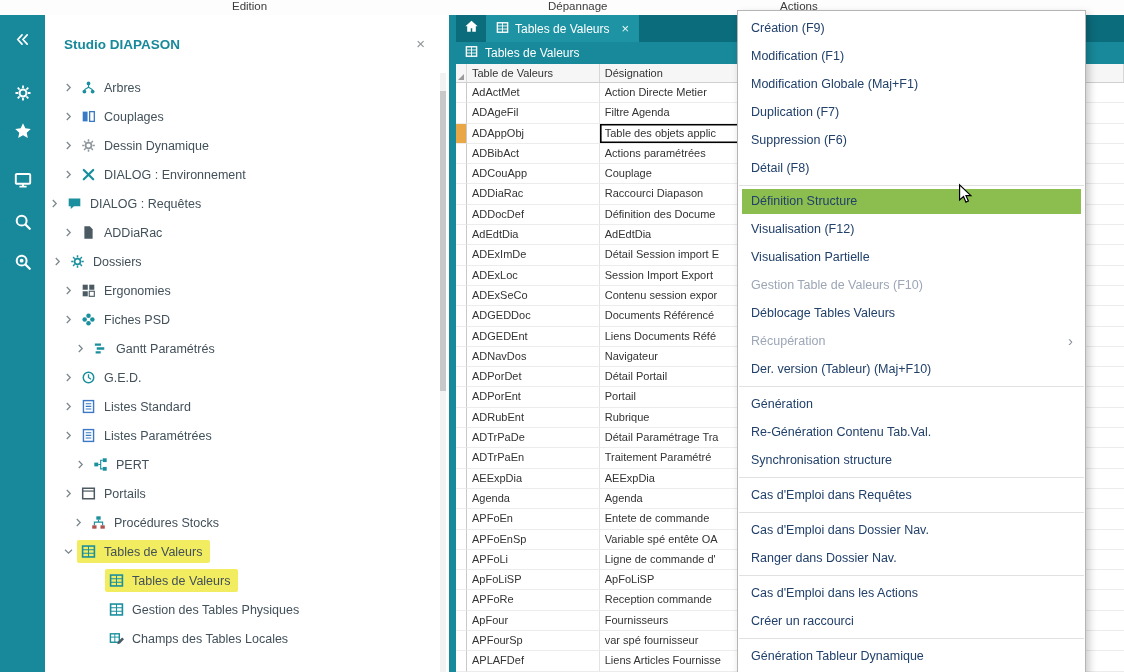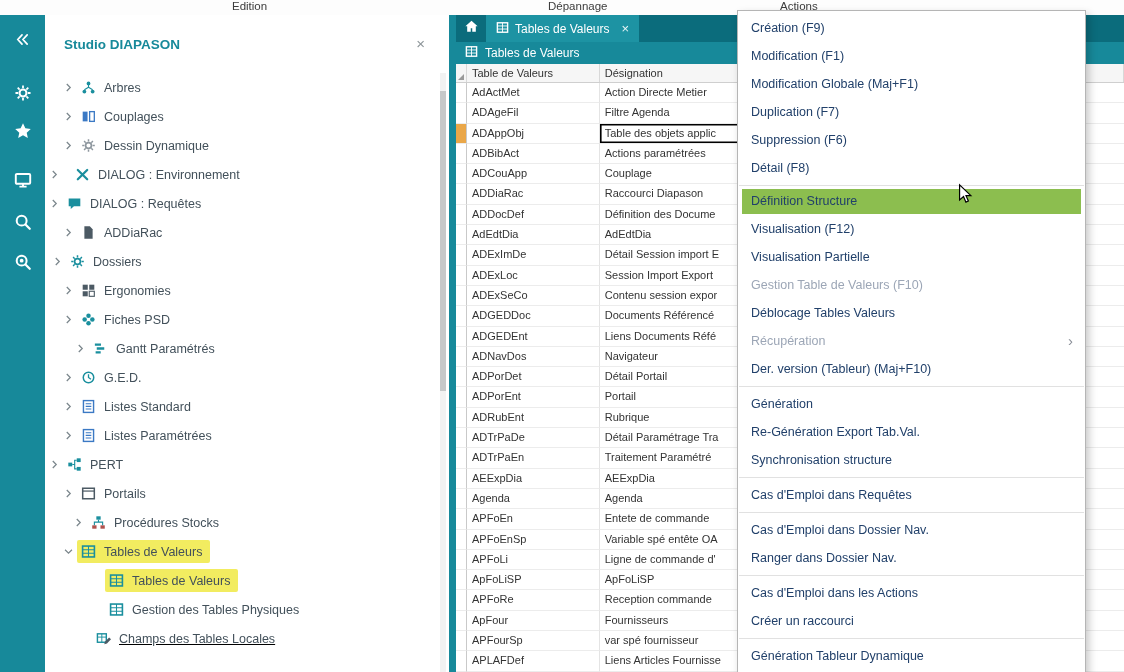--- a/index.html
+++ b/index.html
@@ -173,21 +173,21 @@
           <span class="tree-label-wrap">
             <span class="tree-ico">
               <svg width="15" height="15" viewBox="0 0 16 16">
                 <circle cx="8" cy="8" r="3.1" fill="none" stroke="#8E979E" stroke-width="1.8"></circle>
                 <path d="M8 1.3v2.4M8 12.3v2.4M1.3 8h2.4M12.3 8h2.4M3.3 3.3l1.7 1.7M11 11l1.7 1.7M12.7 3.3 11 5M5 11l-1.7 1.7" stroke="#8E979E" stroke-width="1.6"></path>
               </svg>
             </span>
             <span class="tree-label">Dessin Dynamique</span>
           </span>
         </div>
-        <div class="tree-row" style=" gap: 8px;">
+        <div class="tree-row" style="padding-left: 14px;">
           <span class="tree-chev">
             <svg width="11" height="11" viewBox="0 0 16 16" style="transform:rotate(0deg)">
               <path d="M5.5 3 10.5 8 5.5 13" fill="none" stroke="#7b868c" stroke-width="1.8"></path>
             </svg>
           </span>
           <span class="tree-label-wrap">
             <span class="tree-ico">
               <svg width="15" height="15" viewBox="0 0 16 16">
                 <path d="M3 3.2 13 13M13 3.2 3 13" stroke="#1A8F9E" stroke-width="2.4" stroke-linecap="round"></path>
               </svg>
@@ -334,21 +334,21 @@
           <span class="tree-label-wrap">
             <span class="tree-ico">
               <svg width="15" height="15" viewBox="0 0 16 16">
                 <rect x="2.6" y="1.7" width="10.8" height="12.6" fill="none" stroke="#3B79C4" stroke-width="1.5"></rect>
                 <path d="M5 5h6M5 7.8h6M5 10.6h6" stroke="#3B79C4" stroke-width="1.2"></path>
               </svg>
             </span>
             <span class="tree-label">Listes Paramétrées</span>
           </span>
         </div>
-        <div class="tree-row" style="padding-left: 0;">
+        <div class="tree-row" style="padding-left: 26px;">
           <span class="tree-chev">
             <svg width="11" height="11" viewBox="0 0 16 16" style="transform:rotate(0deg)">
               <path d="M5.5 3 10.5 8 5.5 13" fill="none" stroke="#7b868c" stroke-width="1.8"></path>
             </svg>
           </span>
           <span class="tree-label-wrap">
             <span class="tree-ico">
               <svg width="15" height="15" viewBox="0 0 16 16">
                 <rect x="1.4" y="6" width="4.2" height="4" fill="#1A8F9E"></rect>
                 <rect x="10.4" y="1.4" width="4.2" height="4" fill="#1A8F9E"></rect>
@@ -426,21 +426,21 @@
           <span class="tree-label-wrap">
             <span class="tree-ico">
               <svg width="15" height="15" viewBox="0 0 16 16">
                 <rect x="1.7" y="2.2" width="12.6" height="11.6" fill="none" stroke="#1A8F9E" stroke-width="1.7"></rect>
                 <path d="M1.7 6.1h12.6M1.7 9.9h12.6M8 2.2v11.6" stroke="#1A8F9E" stroke-width="1.1"></path>
               </svg>
             </span>
             <span class="tree-label">Gestion des Tables Physiques</span>
           </span>
         </div>
-        <div class="tree-row" style="padding-left: 29px; text-decoration: underline;">
+        <div class="tree-row" style="padding-left: 42px;">
           <span class="tree-chev"></span>
           <span class="tree-label-wrap">
             <span class="tree-ico">
               <svg width="15" height="15" viewBox="0 0 16 16">
                 <rect x="1.5" y="3" width="9.5" height="9" fill="none" stroke="#1A8F9E" stroke-width="1.5"></rect>
                 <path d="M1.5 6.5h9.5M6.2 3v9" stroke="#1A8F9E" stroke-width="1"></path>
                 <path d="M8.8 14.2l.9-3L14 6.9l2 2-4.3 4.3z" fill="#4C5A64"></path>
               </svg>
             </span>
             <span class="tree-label">Champs des Tables Locales</span>
@@ -673,21 +673,21 @@
       <div class="menu-sep"></div>
       <div class="menu-item hl">Définition Structure</div>
       <div class="menu-item">Visualisation (F12)</div>
       <div class="menu-item">Visualisation Partielle</div>
       <div class="menu-item disabled">Gestion Table de Valeurs (F10)</div>
       <div class="menu-item">Déblocage Tables Valeurs</div>
       <div class="menu-item disabled">Récupération<span class="sub-arrow">›</span></div>
       <div class="menu-item">Der. version (Tableur) (Maj+F10)</div>
       <div class="menu-sep"></div>
       <div class="menu-item">Génération</div>
-      <div class="menu-item">Re-Génération Export Tab.Val.</div>
+      <div class="menu-item">Re-Génération Contenu Tab.Val.</div>
       <div class="menu-item">Synchronisation structure</div>
       <div class="menu-sep"></div>
       <div class="menu-item">Cas d'Emploi dans Requêtes</div>
       <div class="menu-sep"></div>
       <div class="menu-item">Cas d'Emploi dans Dossier Nav.</div>
       <div class="menu-item">Ranger dans Dossier Nav.</div>
       <div class="menu-sep"></div>
       <div class="menu-item">Cas d'Emploi dans les Actions</div>
       <div class="menu-item">Créer un raccourci</div>
       <div class="menu-sep"></div>

